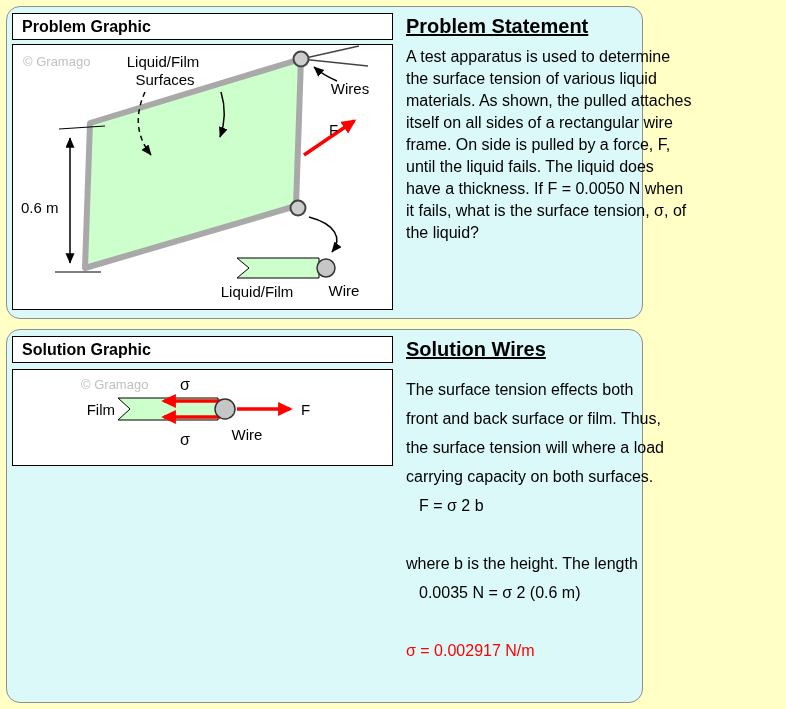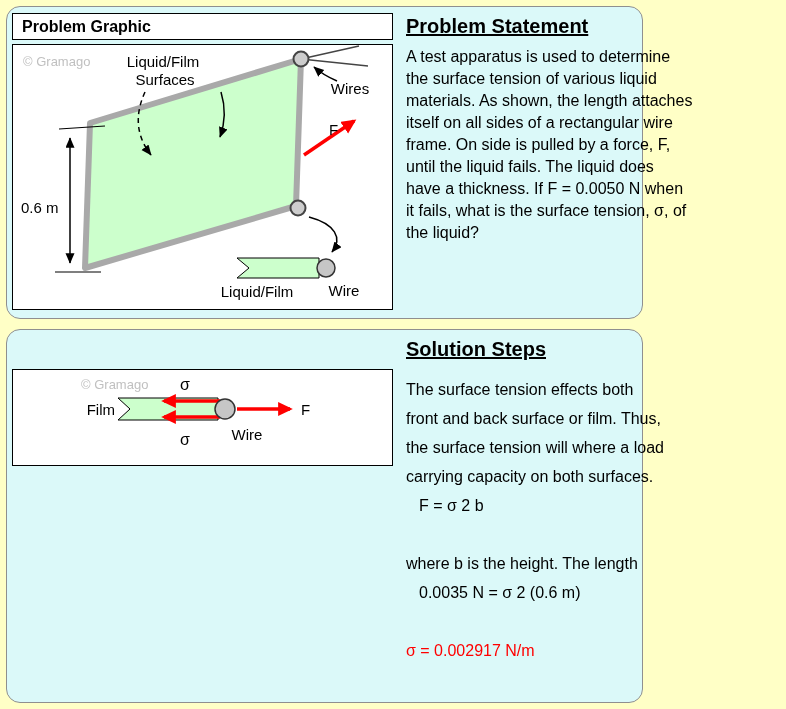--- a/index.html
+++ b/index.html
@@ -107,32 +107,35 @@
       <circle cx="313" cy="223" r="9" fill="#C6C6C6" stroke="#333" stroke-width="1.5"></circle>
       <text x="244" y="252" text-anchor="middle">Liquid/Film</text>
       <text x="331" y="251" text-anchor="middle">Wire</text>
     </svg>
   </div>
 
   <div class="right-col" id="problem-statement">
     <div class="col-title">Problem Statement</div>
     <div class="stmt-line">A test apparatus is used to determine</div>
     <div class="stmt-line">the surface tension of various liquid</div>
-    <div class="stmt-line">materials. As shown, the length attaches</div>
+    <div class="stmt-line">materials. As shown, the pulled attaches</div>
     <div class="stmt-line">itself on all sides of a rectangular wire</div>
     <div class="stmt-line">frame. On side is pulled by a force, F,</div>
     <div class="stmt-line">until the liquid fails. The liquid does</div>
     <div class="stmt-line">have a thickness. If F = 0.0050 N when</div>
     <div class="stmt-line">it fails, what is the surface tension, σ, of</div>
     <div class="stmt-line">the liquid?</div>
   </div>
 </div>
 
 <div class="panel" id="solution-panel">
 
+  <div class="graphic-header">
+    <span>Solution Graphic</span>
+  </div>
 
   <div class="diagram-box" id="solution-diagram-box">
     <svg viewBox="0 0 379 95" width="379" height="95">
       <defs>
         <marker id="sa-red" markerWidth="4.4" markerHeight="4.4" refX="3.4" refY="2" orient="auto">
           <path d="M0,0 L4.2,2 L0,4 Z" fill="#FF0000"></path>
         </marker>
       </defs>
 
       <text class="watermark" x="68" y="19">© Gramago</text>
@@ -148,21 +151,21 @@
 
       <text x="102" y="45" text-anchor="end">Film</text>
       <text class="sigma" x="167" y="20">σ</text>
       <text class="sigma" x="167" y="75">σ</text>
       <text x="288" y="45">F</text>
       <text x="234" y="70" text-anchor="middle">Wire</text>
     </svg>
   </div>
 
   <div class="right-col" id="solution-steps">
-    <div class="col-title">Solution Steps</div>
+    <div class="col-title">Solution Wires</div>
     <div class="sol-line">The surface tension effects both</div>
     <div class="sol-line">front and back surface or film. Thus,</div>
     <div class="sol-line">the surface tension will where a load</div>
     <div class="sol-line">carrying capacity on both surfaces.</div>
     <div class="sol-line formula">F = σ 2 b</div>
     <div class="blank-line"></div>
     <div class="sol-line">where b is the height. The length</div>
     <div class="sol-line formula">0.0035 N = σ 2 (0.6 m)</div>
     <div class="blank-line"></div>
     <div class="sol-line result-line">σ = 0.002917 N/m</div>

